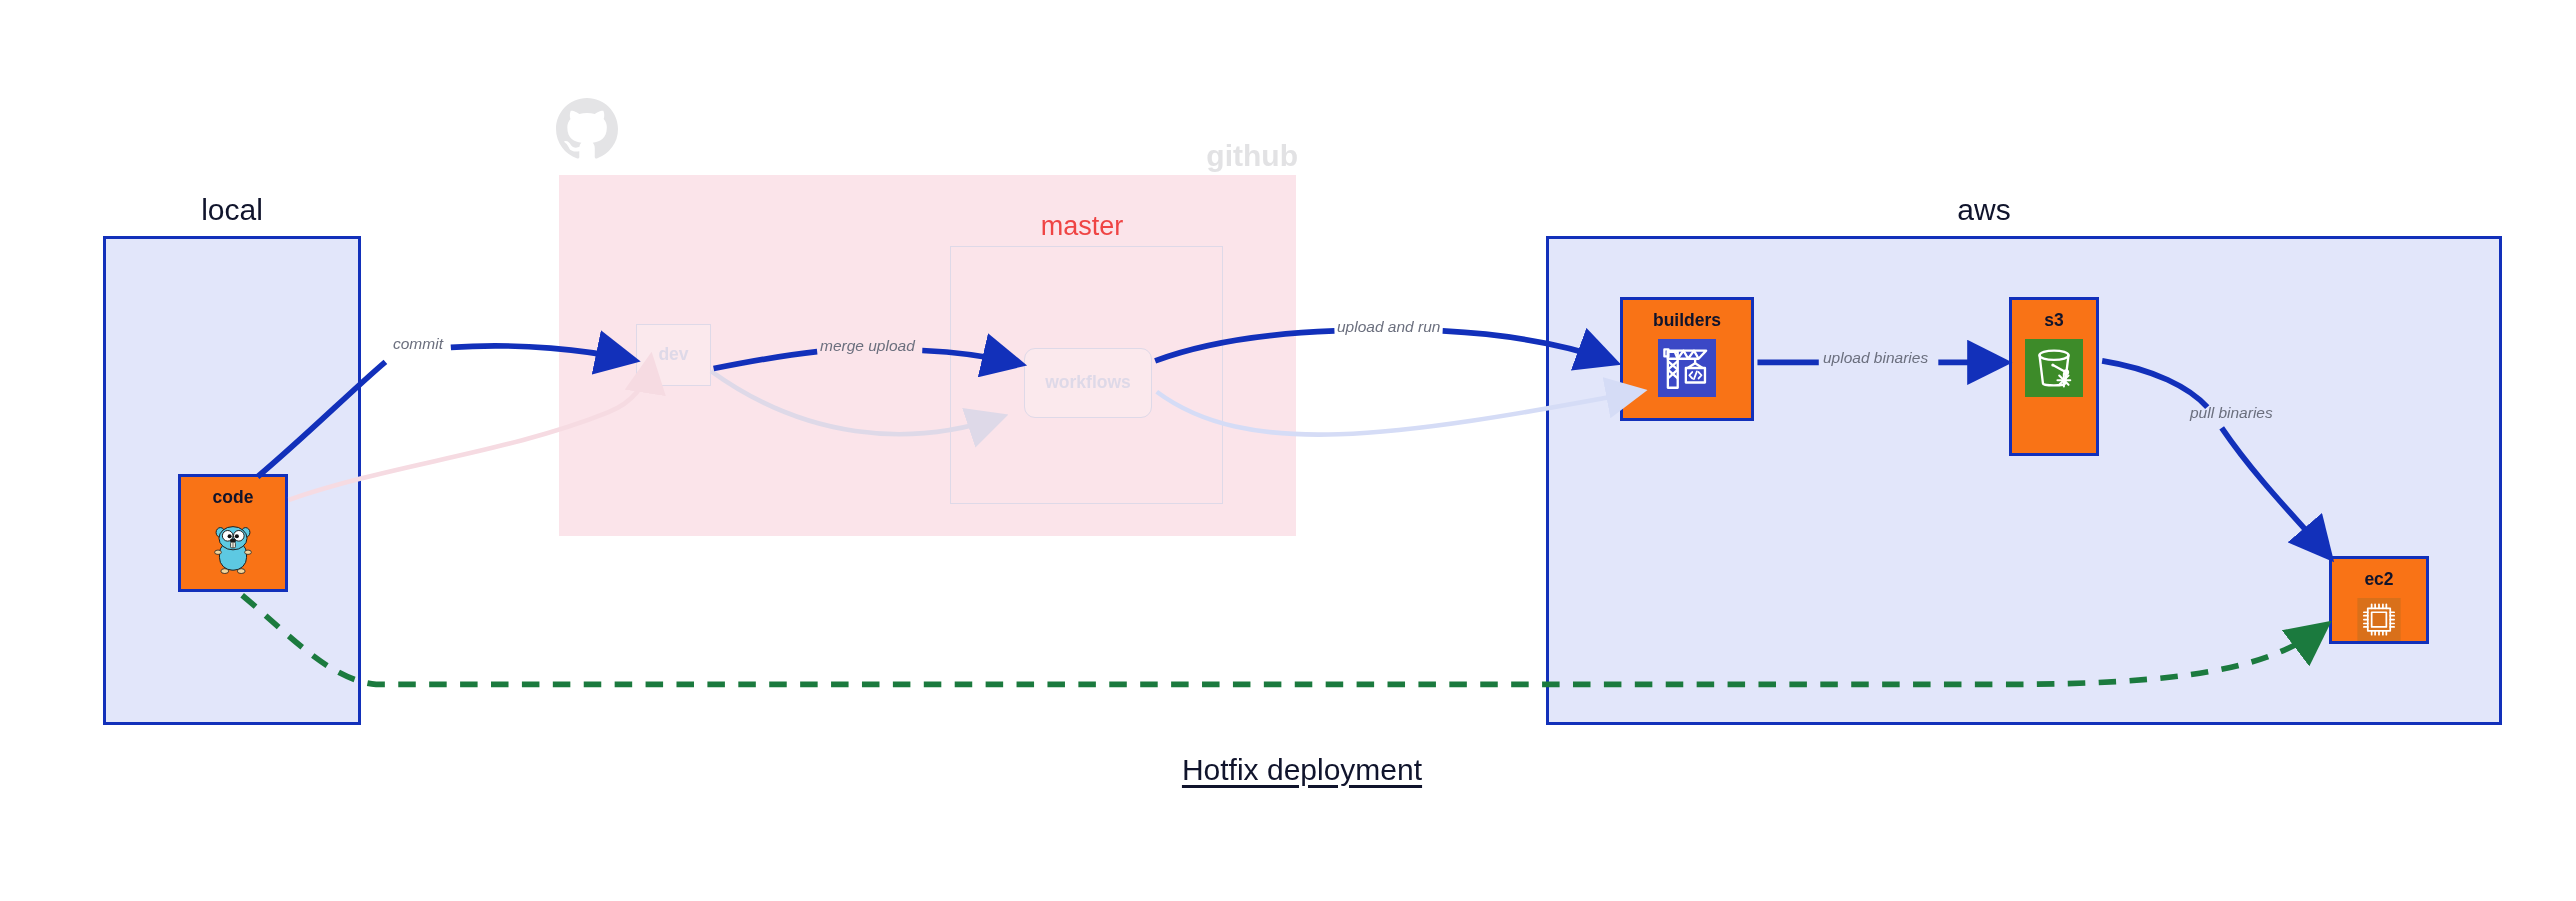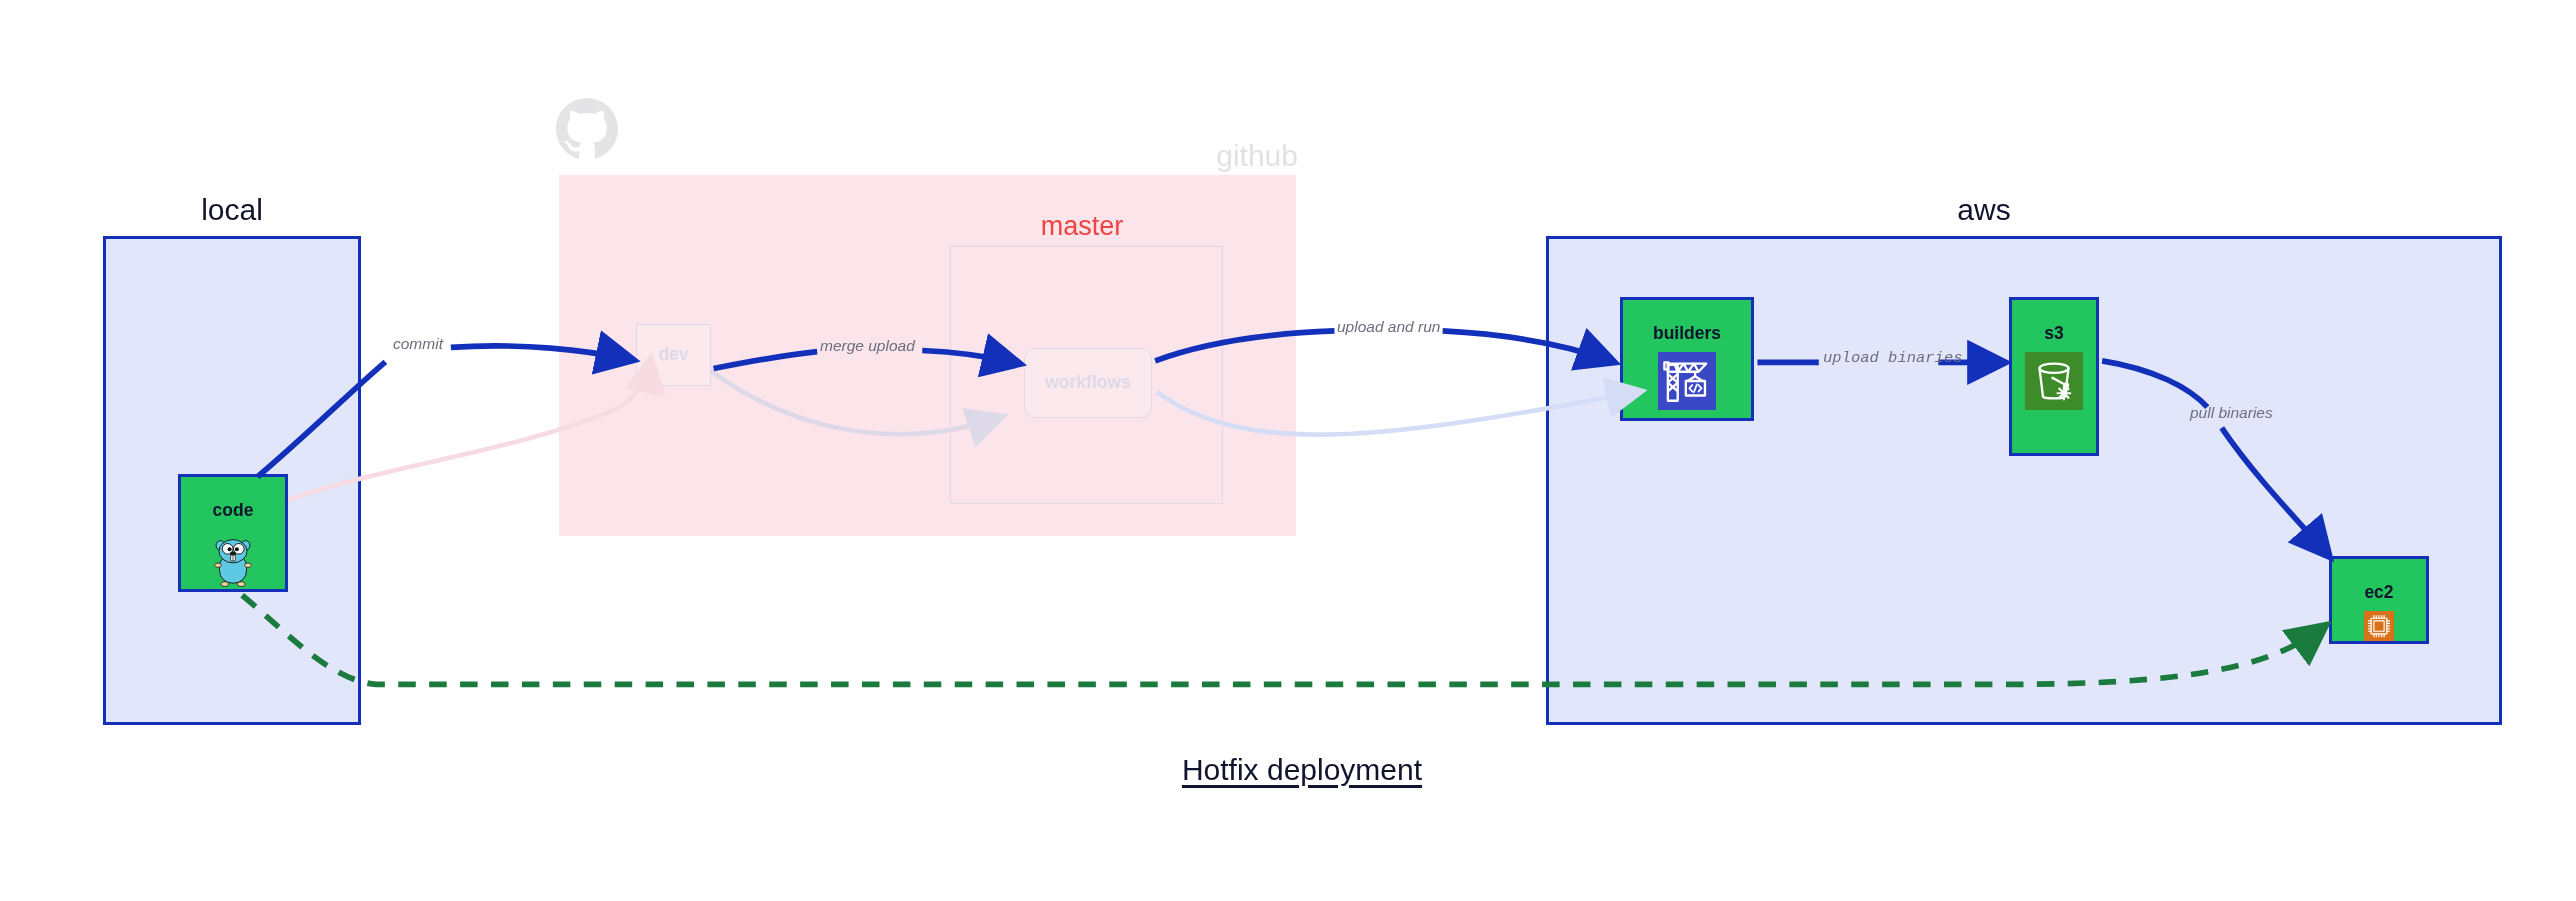--- a/index.html
+++ b/index.html
@@ -34,32 +34,33 @@
   }
   .group-label {
     position: absolute;
     font-size: 30px;
     color: #10142c;
     letter-spacing: 0px;
     white-space: nowrap;
   }
   .group-label.faded {
     color: #e2e2e4;
+    font-weight: bold;
   }
 
   
   .node {
     position: absolute;
     box-sizing: border-box;
-    background: #22c55e;
+    background: #f97316;
     border: 3.1px solid #1230ba;
     display: flex;
     flex-direction: column;
     align-items: center;
-    padding-top: 25px;
+    padding-top: 12px;
   }
   .node-faded {
     background: rgba(255,255,255,0.18);
     border: 1.5px solid #ded9e8;
   }
   .node-title {
     font-size: 17.5px;
     font-weight: bold;
     color: #10142c;
     line-height: 1;
@@ -325,20 +326,20 @@
     <path d="M 4080 700 C 4180 716 4250 752 4284 790" stroke="#1230ba" stroke-width="11" fill="none"></path>
     <path d="M 4312 830 C 4380 930 4470 1020 4516 1074" stroke="#1230ba" stroke-width="11" fill="none" marker-end="url(#ah-blue)"></path>
 
     <path d="M 470 1155 C 560 1230 640 1320 730 1328 L 3880 1328 C 4230 1328 4400 1300 4508 1218" stroke="#1b7a3e" stroke-width="11" fill="none" stroke-dasharray="34 26" stroke-linecap="butt" marker-end="url(#ah-green)"></path>
   </svg>
 
   <div style="position:absolute; left:0; top:0; width:2604px; height:902px; z-index:7;">
     <div class="edge-label" style="left:393px; top:335px;">commit</div>
     <div class="edge-label" style="left:820px; top:337px;">merge upload</div>
     <div class="edge-label" style="left:1337px; top:318px;">upload and run</div>
-    <div class="edge-label" style="left:1823px; top:349px;font-family:Liberation Mono, monospace;">upload binaries</div>
+    <div class="edge-label" style="left:1823px; top:349px;">upload binaries</div>
     <div class="edge-label" style="left:2190px; top:404px;">pull binaries</div>
   </div>
 
   <div id="caption" style="left:0px; top:753px; width:2604px; text-align:center; z-index:8;">Hotfix deployment</div>
 
 </div>
 
 
 </body></html>

